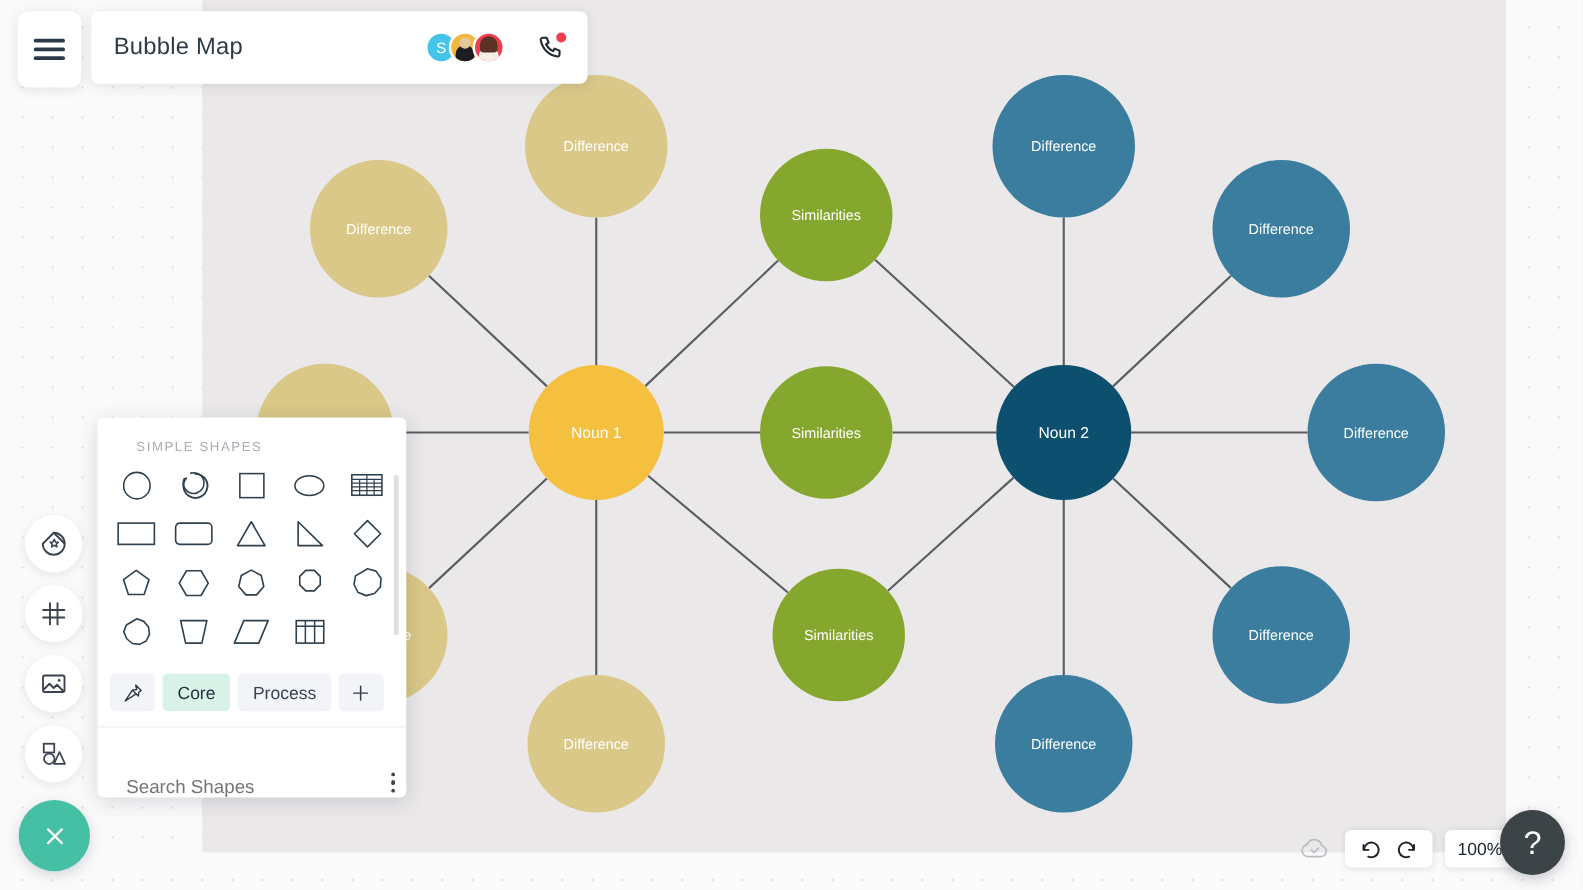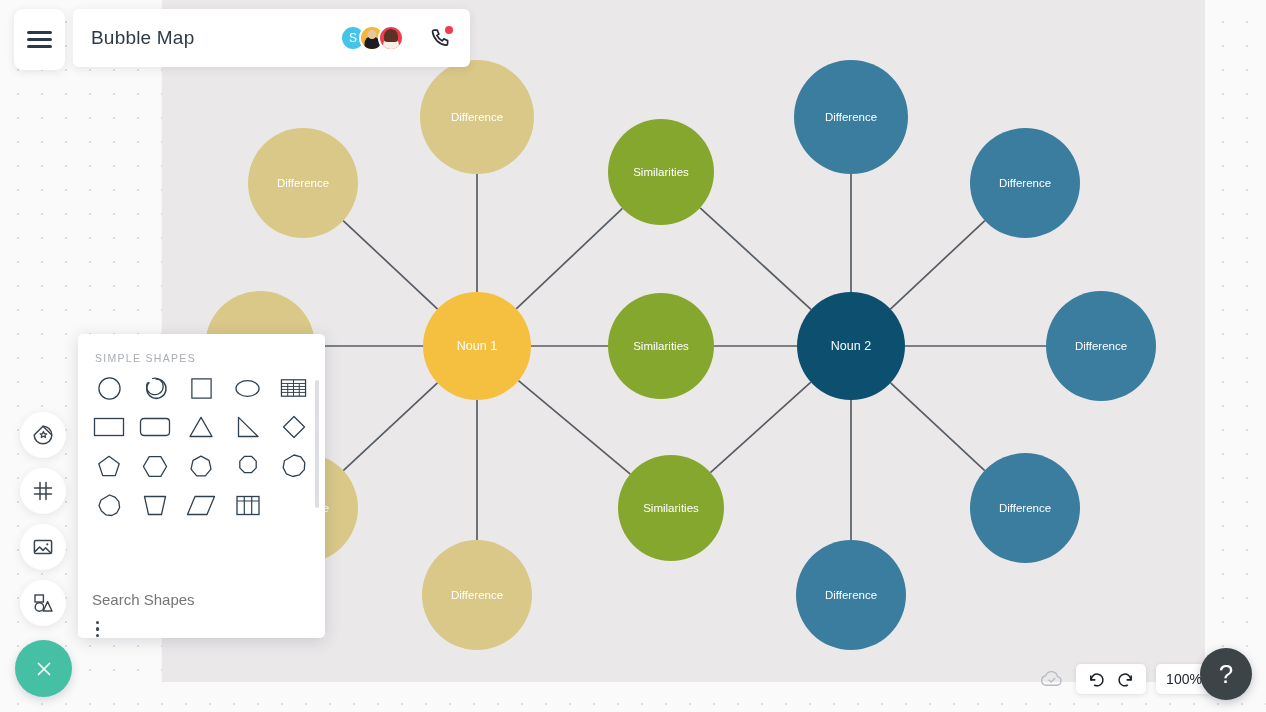--- a/index.html
+++ b/index.html
@@ -126,21 +126,21 @@
 
   
   .shapes-panel {
     position: absolute; left: 78px; top: 334px; width: 247px; height: 304px;
     background: #fff; border-radius: 5px;
     box-shadow: 0 3px 16px rgba(40,45,70,0.16);
     display: flex; flex-direction: column;
   }
   .panel-head {
     font-size: 10.5px; letter-spacing: 1.3px; color: #a8acb3;
-    padding: 18px 0 10px 17px; font-weight: 400;
+    padding: 18px 0 10px 31px; font-weight: 400;
   }
   .shape-grid {
     position: relative;
     display: grid; grid-template-columns: repeat(5, 1fr);
     padding: 0 8px; row-gap: 11px; flex: 1; align-content: start;
   }
   .shape-cell {
     display: flex; align-items: center; justify-content: center;
     height: 28px; cursor: pointer;
   }
@@ -155,21 +155,21 @@
   }
   .tab-btn {
     height: 30px; padding: 0 12px; border-radius: 4px;
     background: #f2f4f7; color: #36434f; font-size: 14px;
     display: flex; align-items: center; justify-content: center; cursor: pointer;
     border: none;
   }
   .tab-btn.active { background: #d9f2e8; color: #23303c; }
   .tab-icon { width: 36px; padding: 0; }
   .search-row {
-    display: flex; align-items: flex-start; gap: 9px; padding: 0 14px; height: 56px; flex-direction: column;
+    display: flex; align-items: flex-end; gap: 9px; padding: 0 14px; height: 56px;
   }
   .search-input {
     border: none; outline: none; font-size: 15px; color: #9aa0a8;
     background: transparent; flex: 1; font-family: "Liberation Sans", sans-serif;
   }
   .kebab { display: flex; flex-direction: column; gap: 3px; cursor: pointer; padding: 4px; }
   .kebab i { width: 3.4px; height: 3.4px; border-radius: 50%; background: #3a4450; display:block; }
 
   
   .bottombar {
@@ -450,20 +450,35 @@
       </div>
       <div class="shape-cell">
         <svg width="26" height="23" viewBox="0 0 26 23" fill="none">
           <rect x="2" y="2.5" width="22" height="18" stroke="#2f414f" stroke-width="1.3"></rect>
           <path d="M2 7h22M9.3 2.5v18M16.7 2.5v18" stroke="#2f414f" stroke-width="1.2"></path>
         </svg>
       </div>
       <div class="panel-scroll"></div>
     </div>
 
+    <div class="tabs-row">
+      <div class="tab-btn tab-icon">
+        <svg width="17" height="17" viewBox="0 0 20 20" fill="none">
+          <path d="M12.4 2.4 17.6 7.6l-2.1 1.1-.6 4.1-5.6-5.6 4.1-.6z" stroke="#2e3a45" stroke-width="1.3" stroke-linejoin="round"></path>
+          <path d="M9.3 7.2 2.6 17.4l10.2-6.7" stroke="#2e3a45" stroke-width="1.3" stroke-linejoin="round"></path>
+        </svg>
+      </div>
+      <div class="tab-btn active">Core</div>
+      <div class="tab-btn">Process</div>
+      <div class="tab-btn tab-icon">
+        <svg width="17" height="17" viewBox="0 0 20 20">
+          <path d="M10 3.6v12.8M3.6 10h12.8" stroke="#2e3a45" stroke-width="1.4" stroke-linecap="round"></path>
+        </svg>
+      </div>
+    </div>
 
     <div class="search-row">
       <svg width="19" height="19" viewBox="0 0 20 20" fill="none">
         <circle cx="8.6" cy="8.6" r="6" stroke="#9aa0a8" stroke-width="1.4"></circle>
         <path d="m13.2 13.2 4.4 4.4" stroke="#9aa0a8" stroke-width="1.4" stroke-linecap="round"></path>
       </svg>
       <input class="search-input" type="text" placeholder="Search Shapes" style="">
       <div class="kebab">
           <i></i>
           <i></i>

